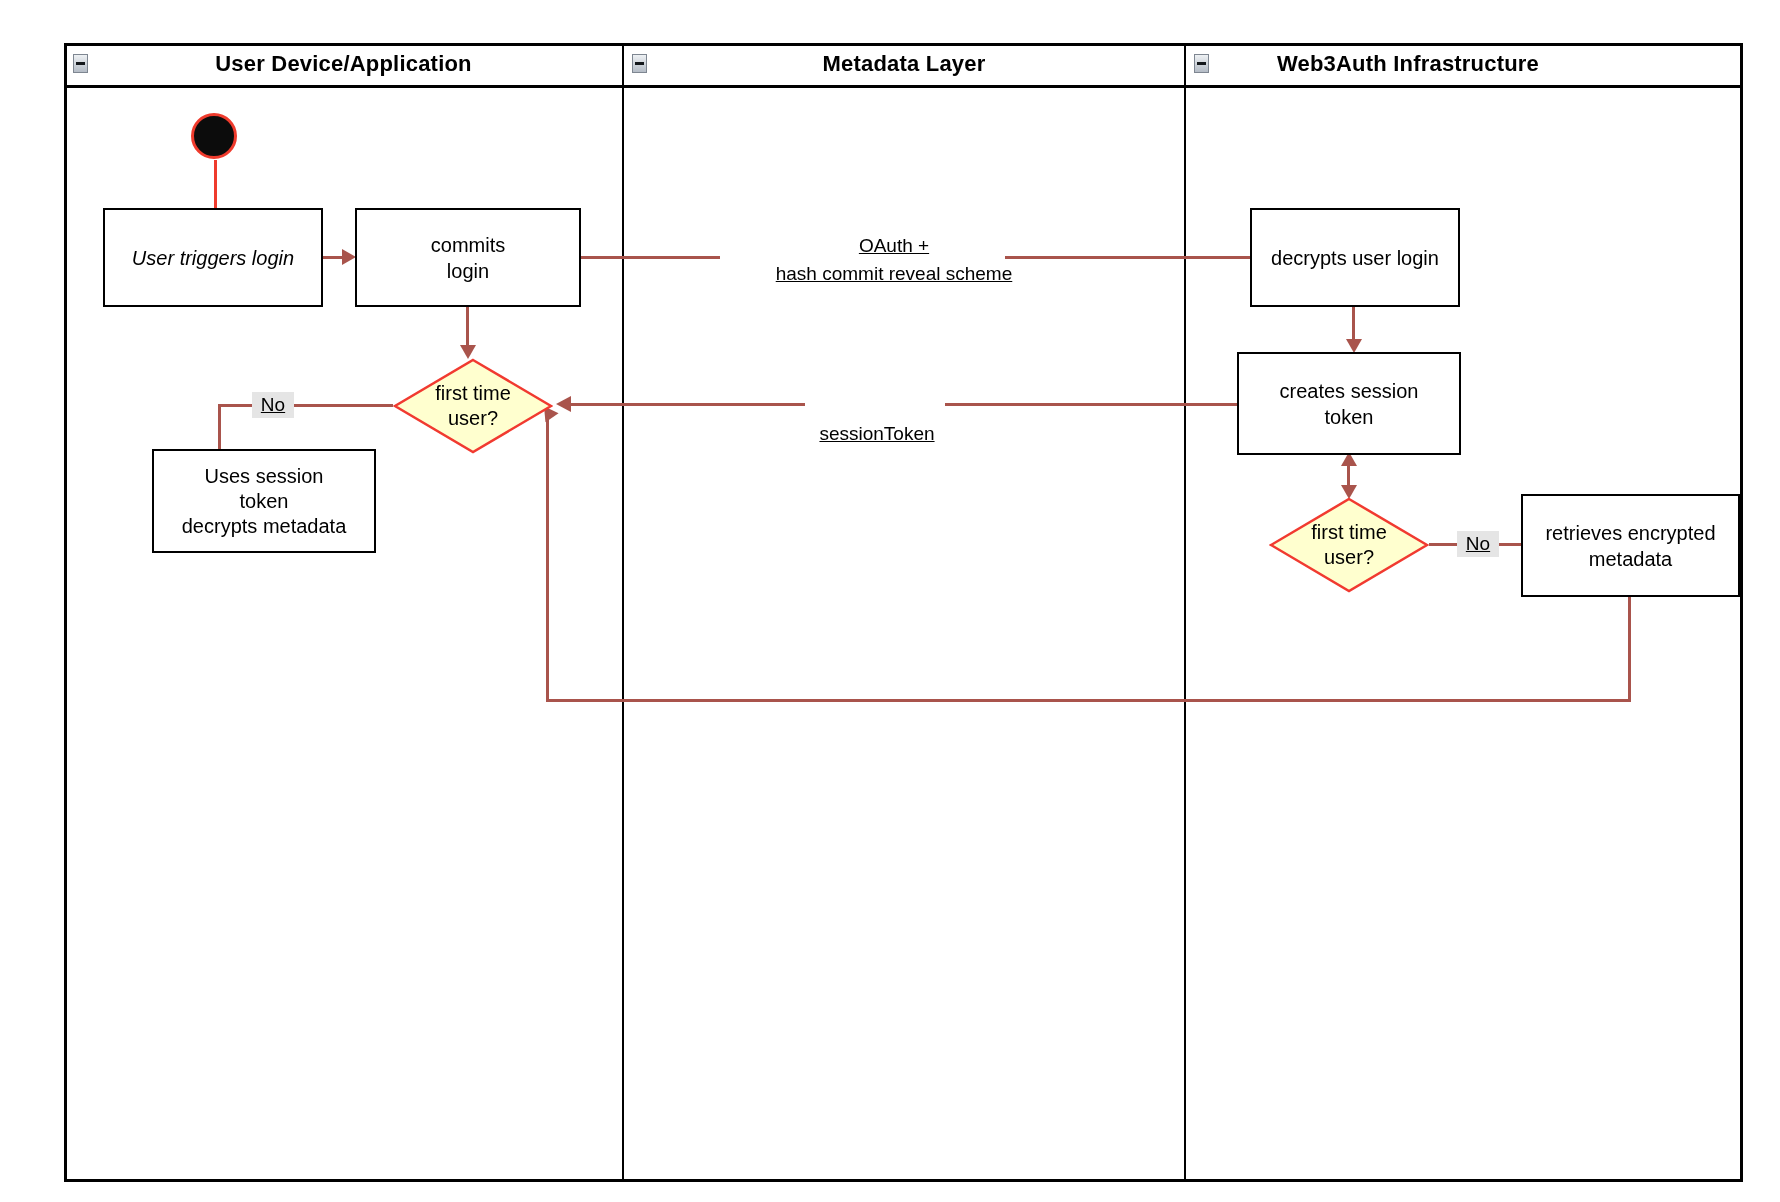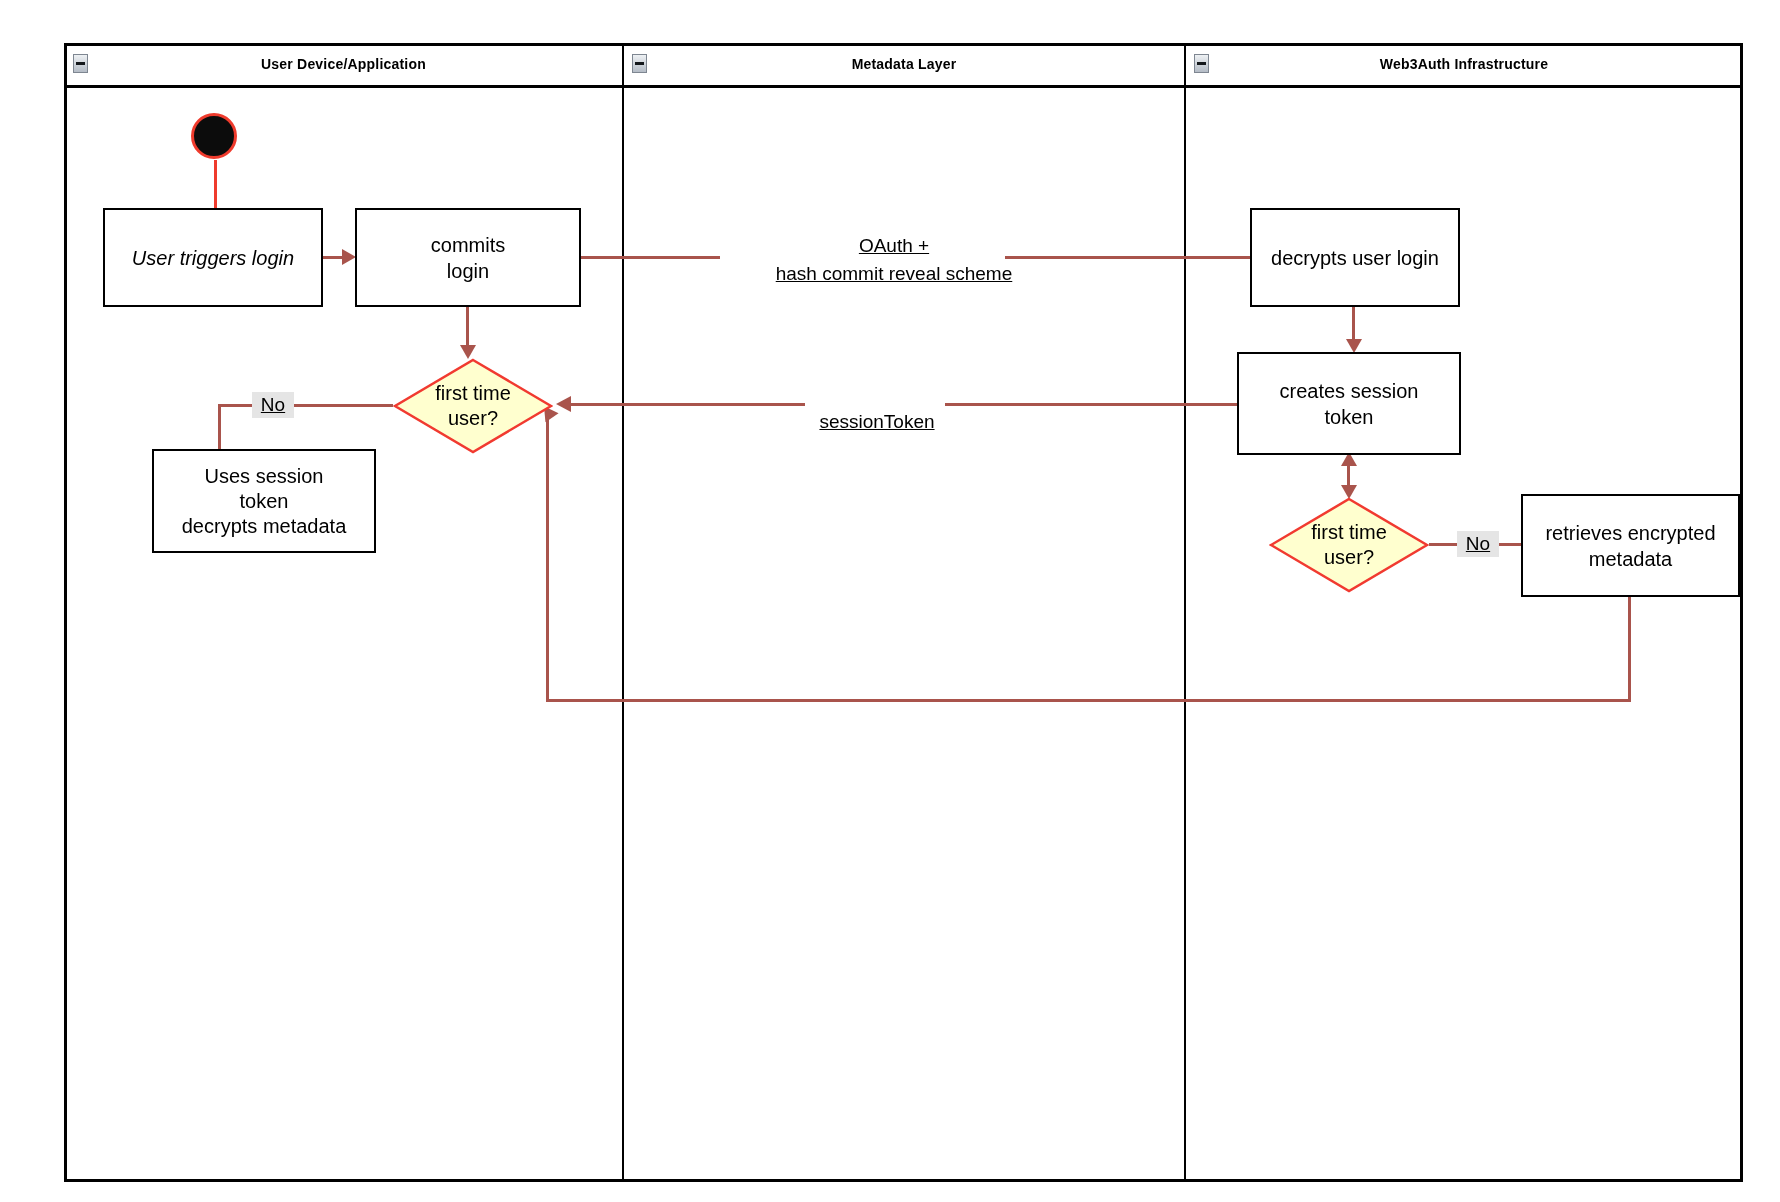--- a/index.html
+++ b/index.html
@@ -31,21 +31,21 @@
     position:absolute;top:43px;height:1139px;width:2px;background:#000;
   }
   .header-bottom{
     position:absolute;left:64px;top:85px;width:1679px;height:3px;background:#000;
   }
   .lane-header{
     position:absolute;top:43px;height:42px;
     display:flex;align-items:center;justify-content:center;
   }
   .lane-title{
-    font-size:14px;font-weight:bold;letter-spacing:0.2px;
+    font-size:22px;font-weight:bold;letter-spacing:0.2px;
   }
   .collapse-btn{
     position:absolute;top:54px;width:15px;height:19px;
     border:1.5px solid #7e8691;
     background:linear-gradient(#eef1f4,#b4bcc6);
     display:flex;align-items:center;justify-content:center;
     cursor:pointer;
   }
   .collapse-btn .minus{
     width:9px;height:2.5px;background:#14181c;
@@ -92,21 +92,21 @@
   <div class="header-bottom"></div>
   <div class="lane-divider" style="left:622px;"></div>
   <div class="lane-divider" style="left:1184px;"></div>
 
   <div class="lane-header" style="left:64px;width:559px;">
     <span class="lane-title">User Device/Application</span>
   </div>
   <div class="lane-header" style="left:623px;width:562px;">
     <span class="lane-title">Metadata Layer</span>
   </div>
-  <div class="lane-header" style="left:1185px;width:558px;">
+  <div class="lane-header" style="left:1129px;width:558px;">
     <span class="lane-title">Web3Auth Infrastructure</span>
   </div>
 
   <div class="collapse-btn" style="left:73px;">
       <div class="minus"></div>
     </div>
   <div class="collapse-btn" style="left:632px;">
       <div class="minus"></div>
     </div>
   <div class="collapse-btn" style="left:1194px;">
@@ -140,21 +140,21 @@
 
   <div class="edge" style="left:1429px;top:543px;width:92px;height:3px;"></div>
 
   <div class="edge" style="left:1628px;top:597px;width:3px;height:105px;"></div>
   <div class="edge" style="left:546px;top:699px;width:1085px;height:3px;"></div>
   <div class="edge" style="left:546px;top:418px;width:3px;height:283px;"></div>
   <div class="ah ah-up" style="left:540px;top:405px;transform:rotate(-35deg);"></div>
 
   <div class="edge-label" style="left:714px;top:232px;width:360px;">OAuth +
 hash commit reveal scheme</div>
-  <div class="edge-label" style="left:777px;top:408px;width:200px;">sessionToken</div>
+  <div class="edge-label" style="left:777px;top:420px;width:200px;">sessionToken</div>
   <div class="edge-label on-line" style="left:252px;top:392px;width:42px;">No</div>
   <div class="edge-label on-line" style="left:1457px;top:531px;width:42px;">No</div>
 
   <div class="start-circle"></div>
 
   <div class="node" style="left:103px;top:208px;width:220px;height:99px;font-style:italic;">
     <span>User triggers login</span>
   </div>
 
   <div class="node" style="left:355px;top:208px;width:226px;height:99px;">

